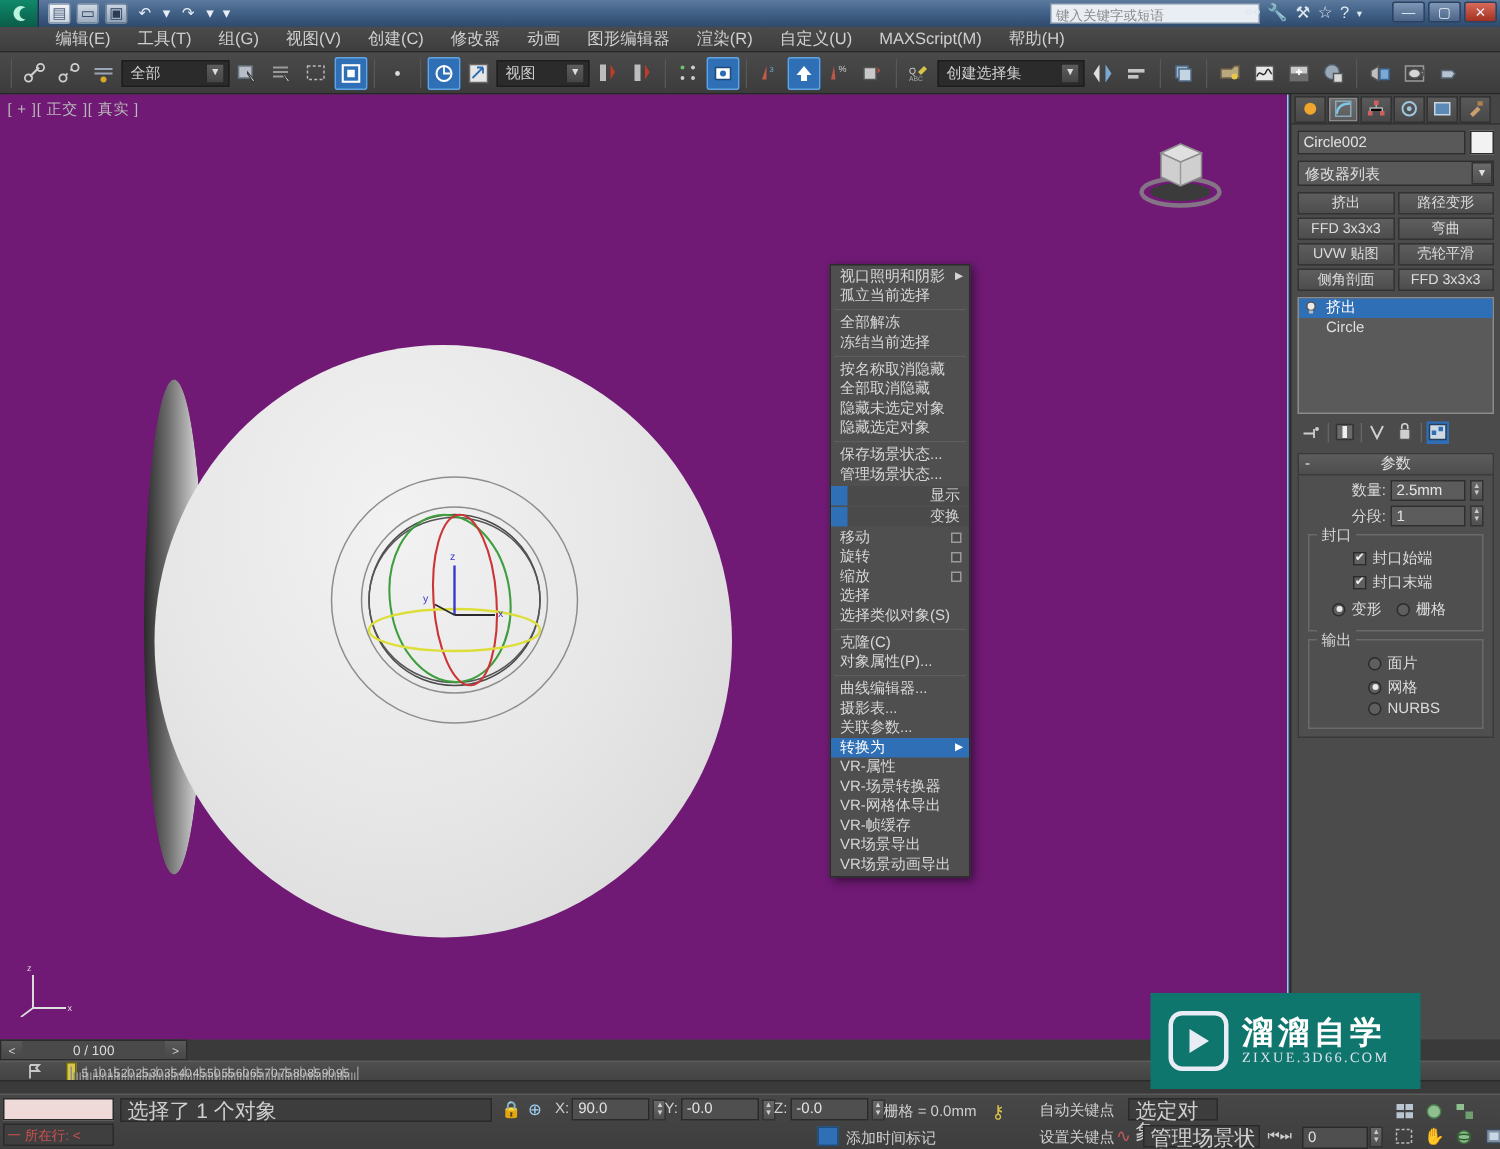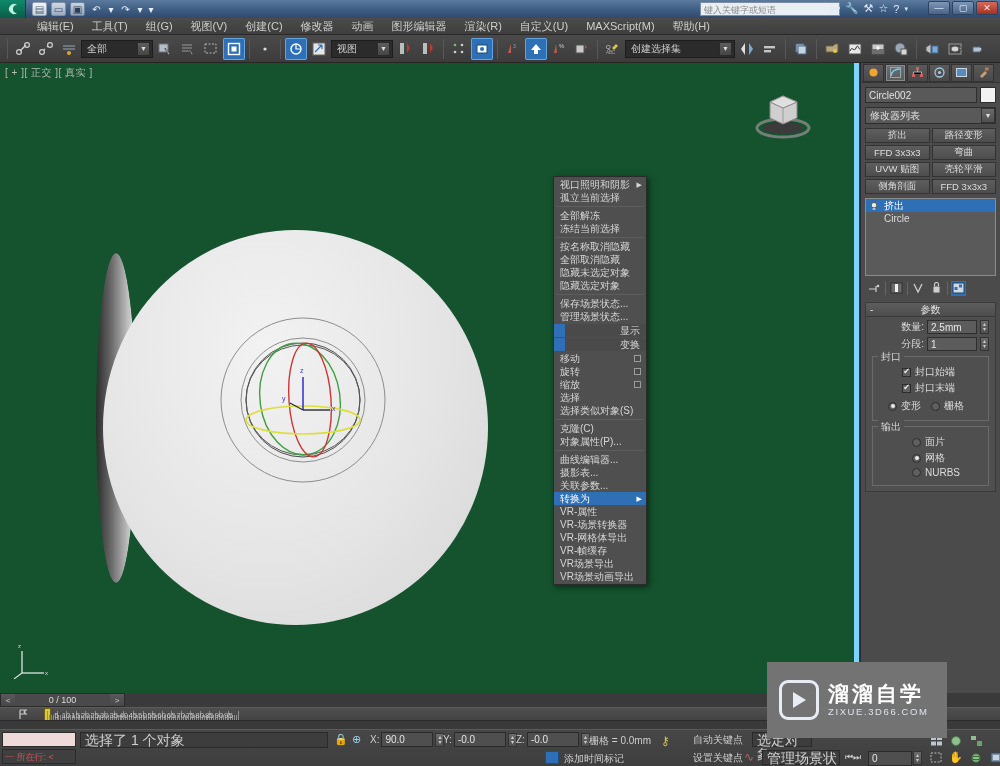--- a/index.html
+++ b/index.html
@@ -49,22 +49,22 @@
   .tb.on { background:#2f6fb5; box-shadow:inset 0 0 0 1px #63a4e0; }
   .sep { width:1px; height:20px; background:#2b2b2b; border-right:1px solid #585858; margin:0 3px; }
   .combo { height:18px; background:#2b2b2b; border:1px solid #1d1d1d; color:#cfcfcf; font-size:10px;
     display:flex; align-items:center; padding:0 2px 0 5px; position:relative;}
   .combo .cap { flex:1; }
   .combo .arw { width:13px; height:14px; background:linear-gradient(180deg,#5d5d5d,#454545);
     border:1px solid #2a2a2a; display:flex; align-items:center; justify-content:center; font-size:7px; color:#ddd;}
   .glyph { display:block; width:16px; height:16px; }
 
   
-  .viewport { position:absolute; left:0; top:63px; width:859px; height:630px; background:#14532d;
-    border-right:5px solid #7dd3fc; overflow:hidden; }
+  .viewport { position:absolute; left:0; top:63px; width:859px; height:630px; background:#701a75;
+    border-right:1px solid #7dd3fc; overflow:hidden; }
   .vplabel { position:absolute; left:5px; top:3px; color:#b9b9b9; font-size:10px; letter-spacing:.5px;}
   .disc { position:absolute; left:103px; top:167px; width:385px; height:395px; border-radius:50%;
     background:radial-gradient(ellipse at 42% 30%, #f2f2f2 0%, #e7e7e7 48%, #dedede 75%, #cfcfcf 100%); }
   .discedge { position:absolute; left:96px; top:190px; width:40px; height:330px; border-radius:50%;
     background:linear-gradient(90deg,#2a2a2a 0%, #6d6d6d 40%, #c0c0c0 80%, #e3e3e3 100%);
     clip-path: ellipse(50% 50% at 50% 50%); }
   .gizmo { position:absolute; left:218px; top:252px; width:170px; height:170px; }
   .viewcube { position:absolute; right:40px; top:25px; width:62px; height:56px; }
 
   
@@ -156,22 +156,22 @@
     border:1px solid #2b2b2b; color:#d05050; font-size:9px; line-height:14px; padding-left:2px;}
   .sfield { position:absolute; background:#3d3d3d; border:1px solid #2a2a2a; color:#cfcfcf;
     font-size:14px; line-height:14px; padding-left:4px; }
   .lockic { position:absolute; color:#d8c24a; font-size:11px; }
   .coord { position:absolute; display:flex; align-items:center; gap:2px; font-size:10px; color:#cfcfcf;}
   .cf { width:52px; height:15px; background:#4f4f4f; border:1px solid #2a2a2a; color:#e4e4e4;
     font-size:10px; line-height:14px; padding-left:3px; }
   .navic { width:17px; height:15px; display:flex; align-items:center; justify-content:center; color:#cfcfcf; font-size:11px;}
 
   
-  .wm { position:absolute; left:767px; top:662px; width:180px; height:76px; background:#737373;
-    display:flex; align-items:center; gap:9px; padding-left:12px; }
+  .wm { position:absolute; left:767px; top:662px; width:180px; height:64px; background:#0f766e;
+    display:flex; align-items:center; gap:9px; padding-left:12px;font-family:Liberation Serif, serif; }
   .wm-logo { width:40px; height:40px; border:3px solid #e8ecf4; border-radius:9px;
     display:flex; align-items:center; justify-content:center; }
   .wm-tri { width:0;height:0;border-left:13px solid #e8ecf4;border-top:8px solid transparent;border-bottom:8px solid transparent;}
   .wm-txt .l1 { color:#fff; font-size:21px; letter-spacing:3px; font-weight:bold; line-height:24px;}
   .wm-txt .l2 { color:#dde3ee; font-size:9.5px; letter-spacing:1.6px; line-height:12px; }
 </style>
 </head>
 <body>
 
 <div id="app">
@@ -348,21 +348,21 @@
         </svg>
     </div>
     <div class="sep"></div>
     <div class="tb">
       <svg class="glyph" viewBox="0 0 16 16">
           <text x="1" y="8" font-size="6" fill="#d6d6d6">Q</text>
           <text x="1" y="13" font-size="4.5" fill="#a8a8a8">ABC</text>
           <path d="M11 3l2 2-4 4-2-2z" fill="#d8c24a"></path>
         </svg>
     </div>
-    <div class="combo" style="width:110px">
+    <div class="combo" style="width:98px">
       <span class="cap">创建选择集</span>
       <span class="arw">▼</span>
     </div>
     <div class="tb">
       <svg class="glyph" viewBox="0 0 16 16">
           <path d="M6 2v12L2 8z" fill="#e0e0e0"></path>
           <path d="M10 2v12l4-6z" fill="#7aa9d6"></path>
         </svg>
     </div>
     <div class="tb">

